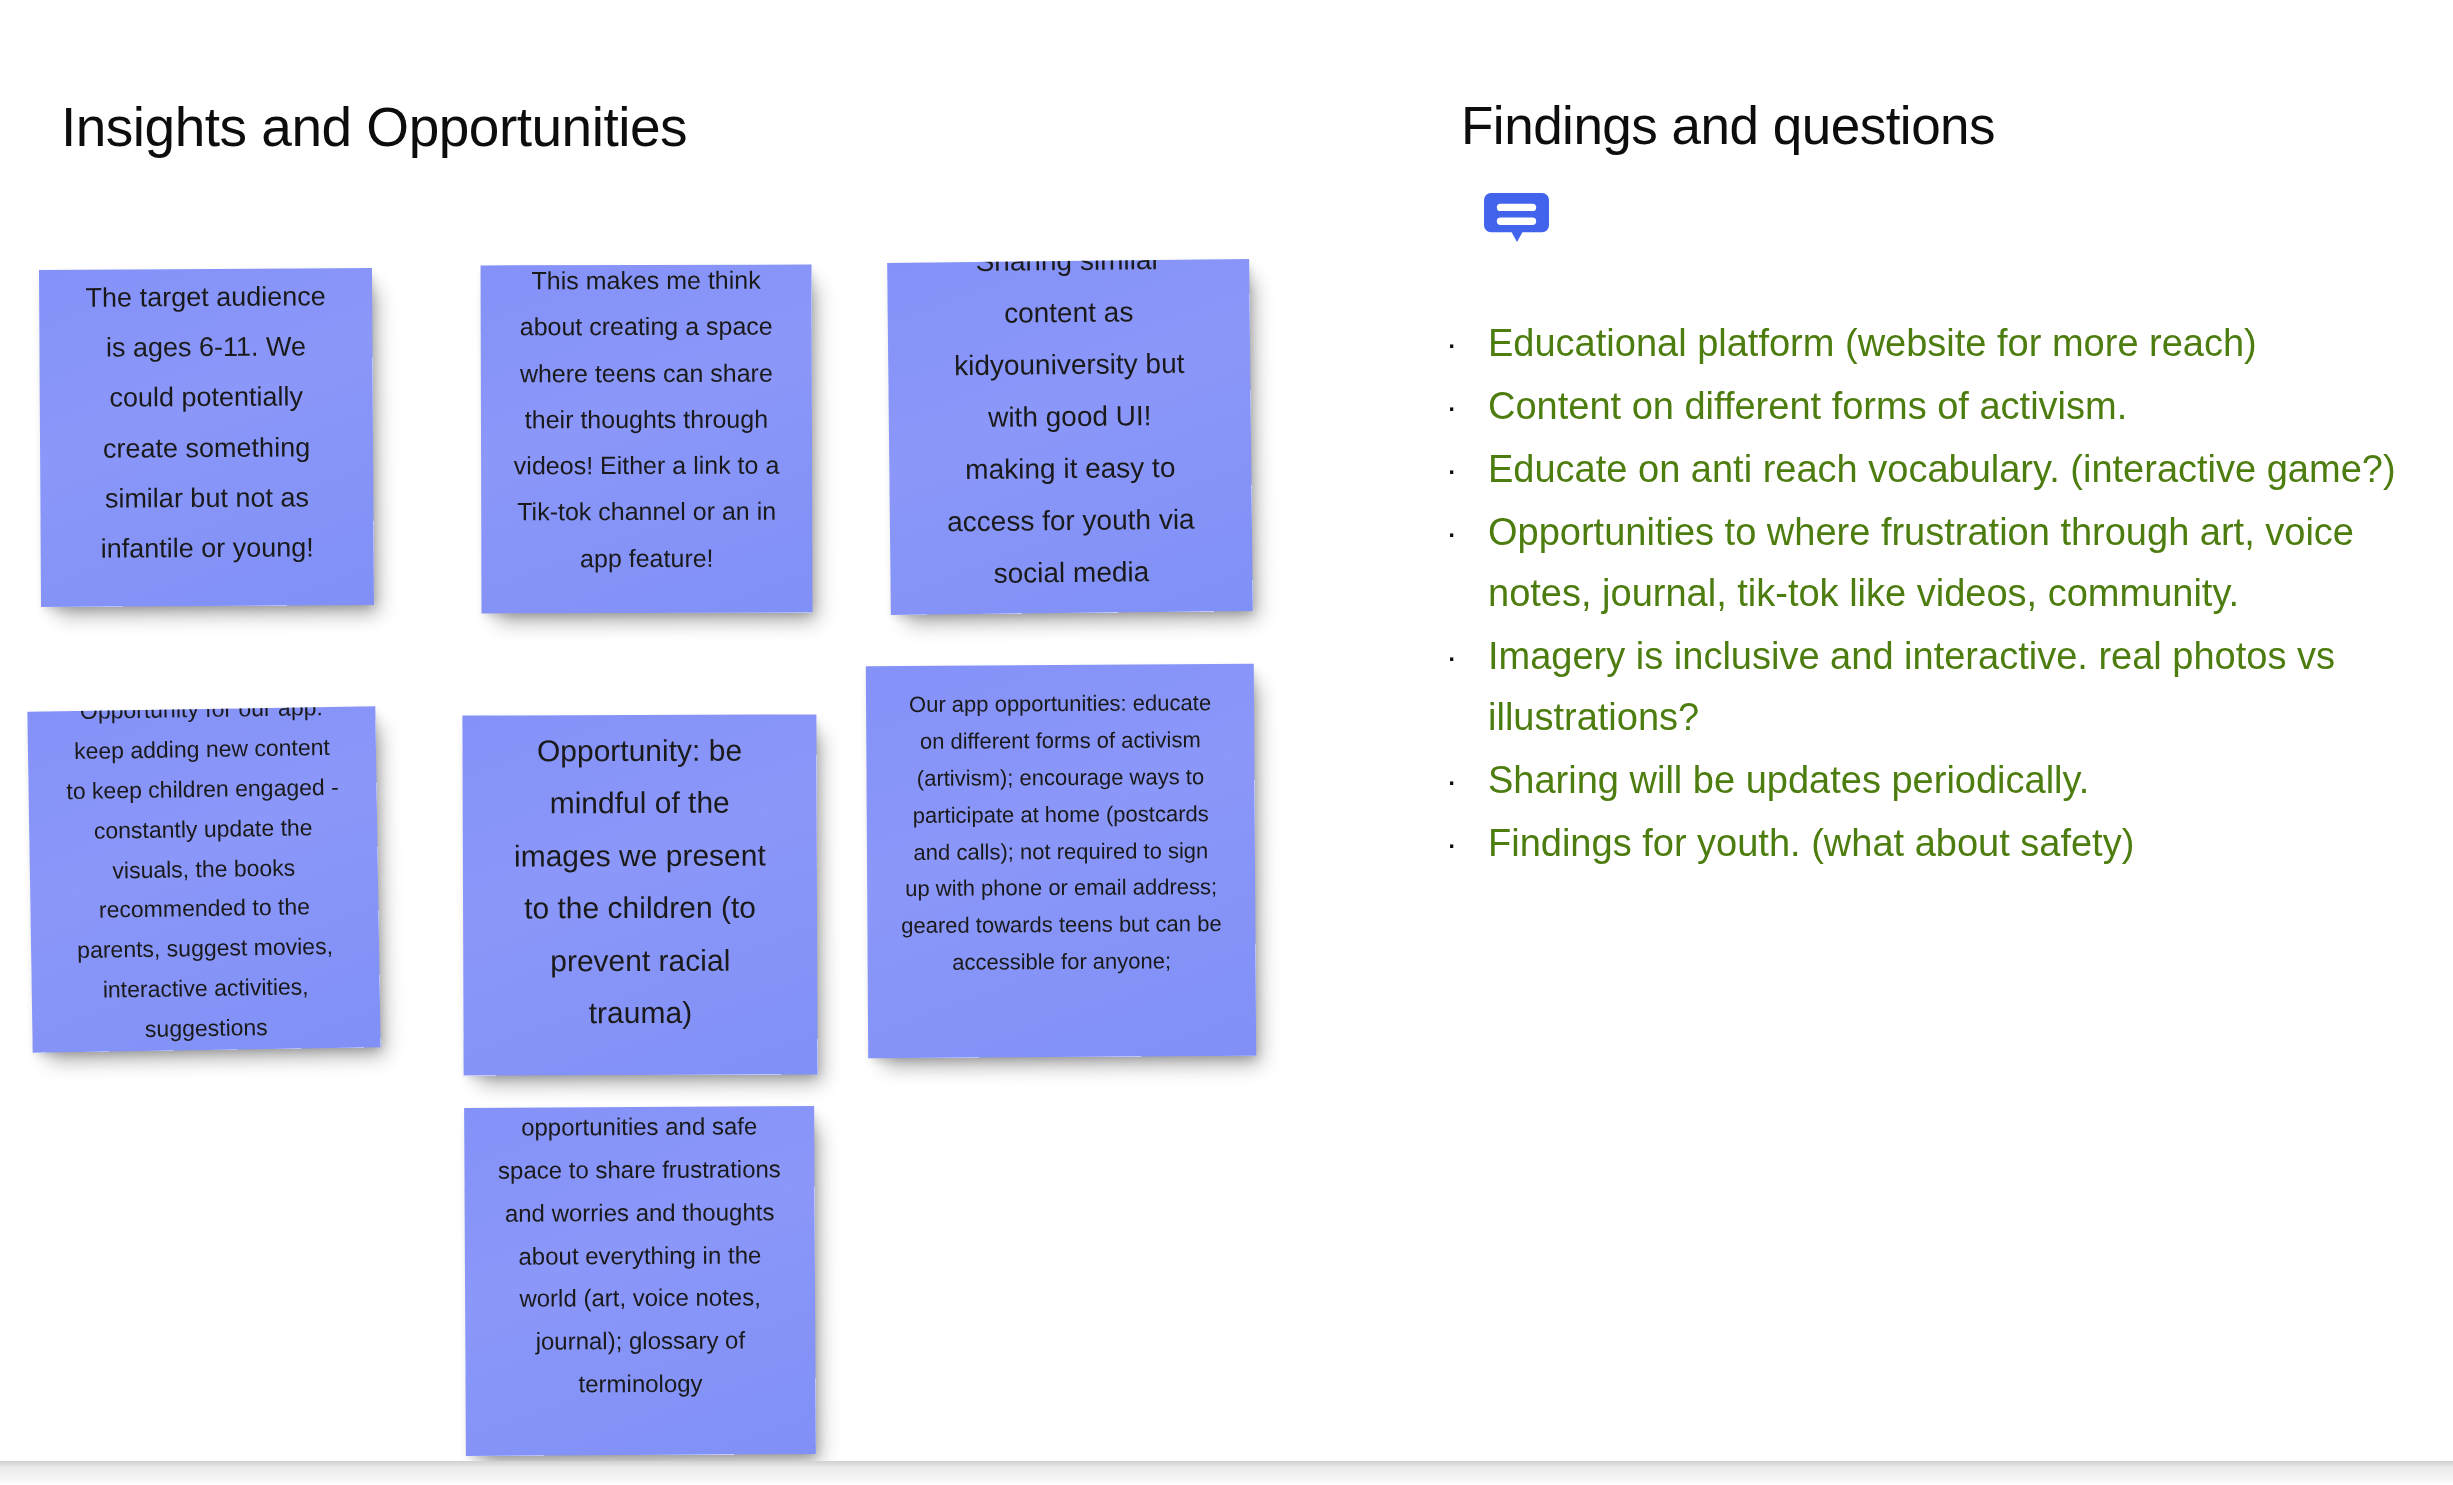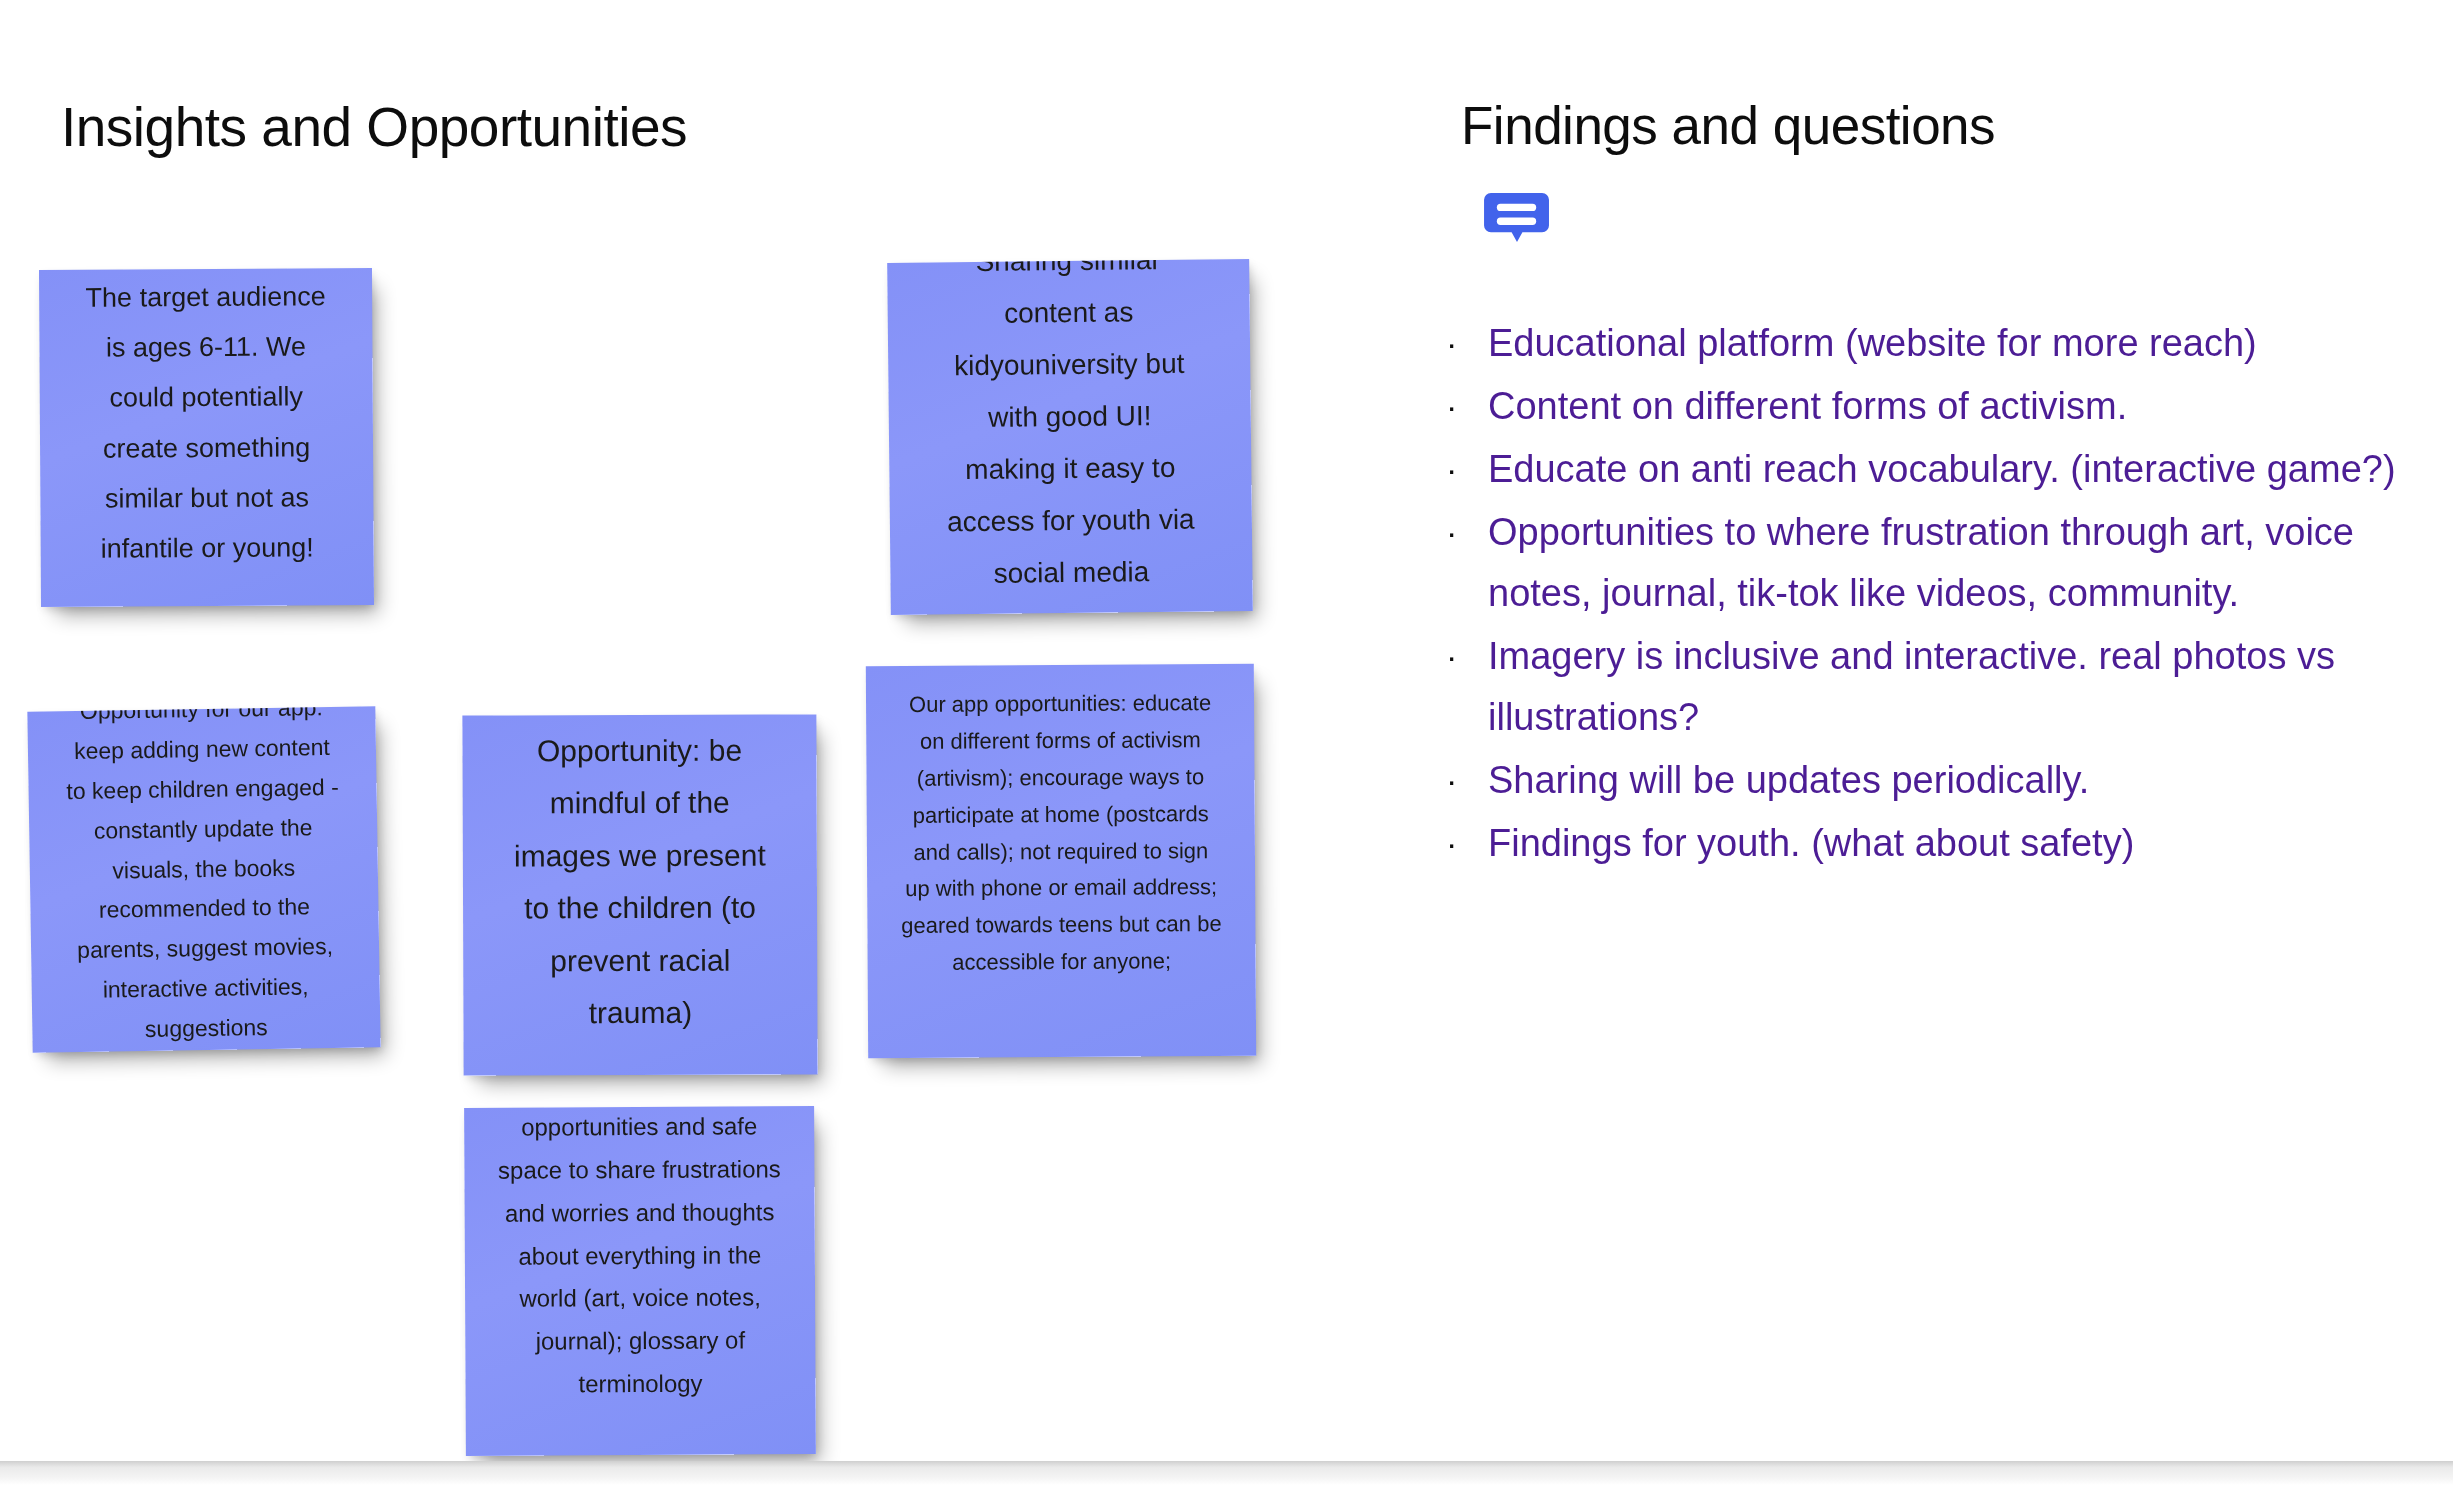--- a/index.html
+++ b/index.html
@@ -101,21 +101,21 @@
     font-size: 34px;
     line-height: 61px;
     color: #0d0d0d;
     text-align: left;
     padding-left: 6px;
   }
   .bullet-text {
     flex: 1 1 auto;
     font-size: 38px;
     line-height: 61px;
-    color: #4c1d95;
+    color: #4d7c0f;
     font-family: "Liberation Sans", sans-serif;
   }
 
   
   #bottom-bar {
     position: absolute;
     left: 0;
     bottom: 0;
     width: 2453px;
     height: 24px;
@@ -131,20 +131,29 @@
 
   <div id="note-1" class="note">
     <div class="note-text">The target audience
 is ages  6-11. We
 could potentially
 create something
 similar but not as
 infantile or young!</div>
   </div>
 
+  <div id="note-2" class="note">
+    <div class="note-text">This makes me think
+about creating a space
+where teens can share
+their thoughts through
+videos! Either a link to a
+Tik-tok channel or an in
+app feature!</div>
+  </div>
 
   <div id="note-3" class="note">
     <div class="note-text">Sharing similar
 content as
 kidyouniversity but
 with good UI!
 making it easy to
 access for youth via
 social media</div>
   </div>

